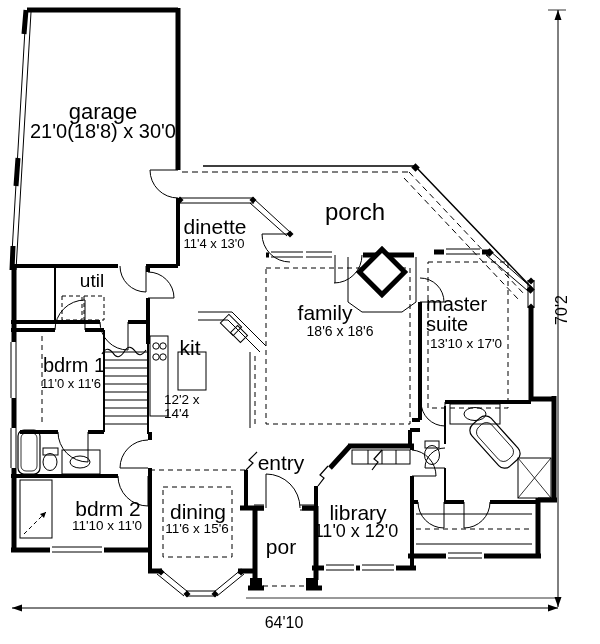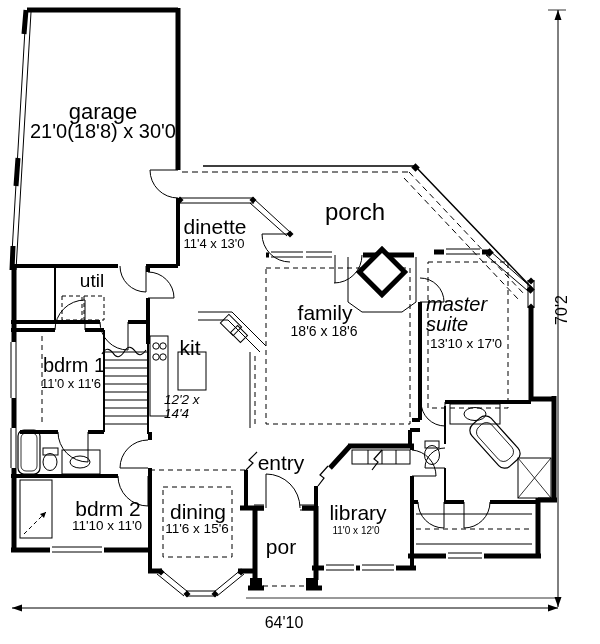--- a/index.html
+++ b/index.html
@@ -1,21 +1,21 @@
 <!DOCTYPE html>
 <html><head>
 <meta charset="utf-8">
 <style>
   html,body{margin:0;padding:0;background:#ffffff;}
   #stage{position:relative;width:600px;height:644px;background:#ffffff;
          font-family:"Liberation Sans", sans-serif;color:#000;overflow:hidden;}
   #plan-svg{position:absolute;left:0;top:0;}
   .lbl{position:absolute;transform:translate(-50%,-50%);white-space:nowrap;
        text-align:left;color:#000;line-height:1.0;}
-  .lbl.wrap{white-space:normal;font-style:italic;}
+  .lbl.wrap{white-space:normal;}
   .room{font-size:21px;}
   .dims{font-size:14px;}
 </style>
 </head>
 <body>
 
 <div id="stage">
 
 <svg id="plan-svg" width="600" height="644" viewBox="0 0 600 644">
 
@@ -248,21 +248,21 @@
   <div class="lbl dims" style="left:103px;top:131px;font-size:20px">21'0(18'8) x 30'0</div>
 
   <div class="lbl room" style="left:215px;top:226px">dinette</div>
   <div class="lbl dims" style="left:214px;top:243px;font-size:13px">11'4 x 13'0</div>
 
   <div class="lbl room" style="left:355px;top:212px;font-size:24px">porch</div>
 
   <div class="lbl room" style="left:92px;top:280px;font-size:19px">util</div>
 
   <div class="lbl room" style="left:325px;top:312px">family</div>
-  <div class="lbl dims" style="left:324px;top:331px">18'6 x 18'6</div>
+  <div class="lbl dims" style="left:340px;top:331px">18'6 x 18'6</div>
 
   <div class="lbl room wrap" style="left:468px;top:314px;width:84px;font-size:20px">master suite</div>
   <div class="lbl dims" style="left:466px;top:344px;font-size:13.5px">13'10 x 17'0</div>
 
   <div class="lbl room" style="left:74px;top:365px;font-size:20px">bdrm 1</div>
   <div class="lbl dims" style="left:71px;top:383px;font-size:13px">11'0 x 11'6</div>
 
   <div class="lbl room" style="left:190px;top:347px">kit</div>
   <div class="lbl dims wrap" style="left:192px;top:406px;width:56px;font-size:13.5px;line-height:1.0">12'2 x 14'4</div>
 
@@ -270,15 +270,15 @@
 
   <div class="lbl room" style="left:108px;top:508px">bdrm 2</div>
   <div class="lbl dims" style="left:107px;top:526px;font-size:13.5px">11'10 x 11'0</div>
 
   <div class="lbl room" style="left:198px;top:511px">dining</div>
   <div class="lbl dims" style="left:197px;top:529px;font-size:13.5px">11'6 x 15'6</div>
 
   <div class="lbl room" style="left:281px;top:546px">por</div>
 
   <div class="lbl room" style="left:358px;top:512px">library</div>
-  <div class="lbl dims" style="left:356px;top:531px;font-size:10px">11'0 x 12'0</div>
+  <div class="lbl dims" style="left:356px;top:531px;font-size:18px">11'0 x 12'0</div>
 
 </div>
 
 </body></html>

